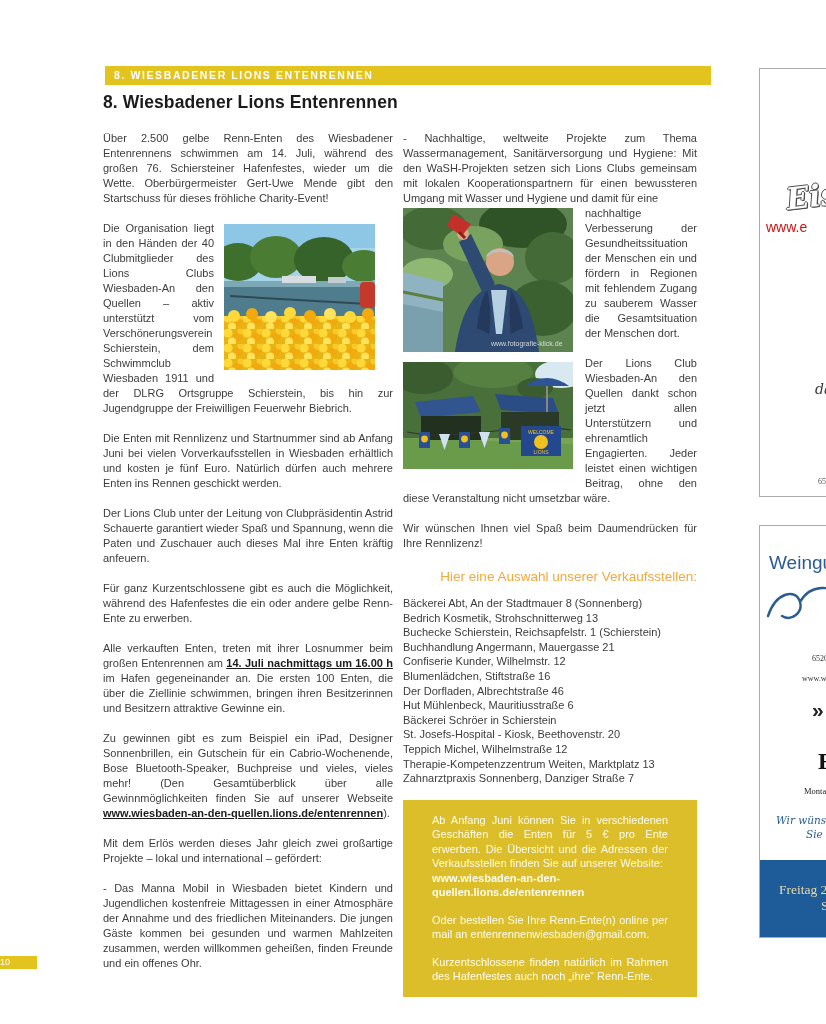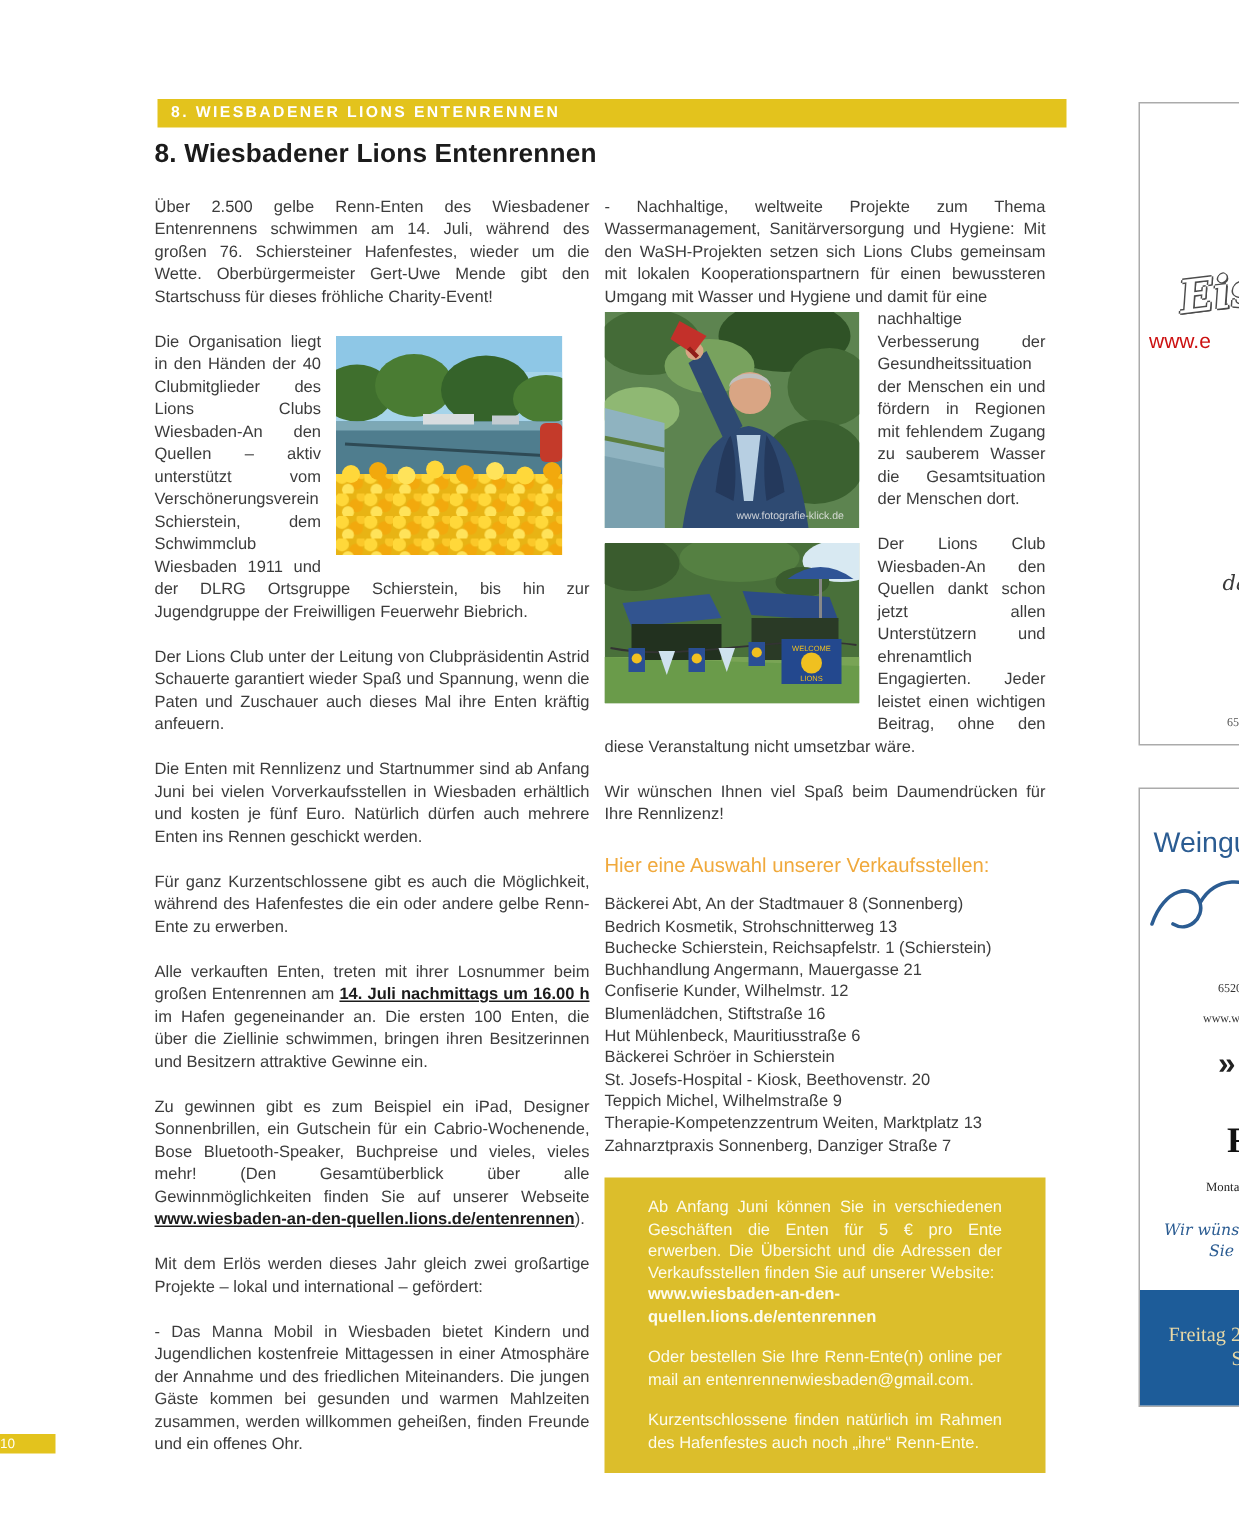--- a/index.html
+++ b/index.html
@@ -23,21 +23,21 @@
   .col p.tight{margin-bottom:0;}
   b.inline{color:#1c1c1c;text-decoration:underline;}
 
   
   .photo{display:block;overflow:hidden;}
   .photo svg{display:block;}
   .ducks-photo{float:right;width:151px;height:146px;margin:3px 18px 8px 10px;}
   .starter-photo{float:left;width:170px;height:144px;margin:2px 12px 10px 0;}
   .tents-photo{float:left;clear:left;width:170px;height:107px;margin:0 12px 8px 0;}
 
-  .sales-heading{margin:18px 0 12px 0;font-size:13.5px;font-weight:400;color:#f0a93c;text-align:left;}
+  .sales-heading{margin:18px 0 12px 0;font-size:13.5px;font-weight:400;color:#f0a93c;text-align:right;}
   .store-list{margin:0 0 14px 0;}
   .store-row{line-height:14.6px;text-align:left;white-space:nowrap;}
 
   .info-box{background:#dcbe2b;color:#fdfced;padding:13px 29px;box-sizing:border-box;
             text-align:justify;line-height:14.5px;}
   .info-box p{margin:0 0 13px 0;}
   .info-box p:last-child{margin-bottom:0;}
   .info-box .url{font-weight:bold;display:block;}
 
   
@@ -117,22 +117,22 @@
             <circle cx="66" cy="89" r="6" fill="#ffd83a"></circle>
           <circle cx="86" cy="92" r="6" fill="#f2a90d"></circle>
             <circle cx="106" cy="90" r="6" fill="#ffe35a"></circle>
           <circle cx="126" cy="93" r="6" fill="#ffd83a"></circle>
             <circle cx="144" cy="90" r="6" fill="#f2a90d"></circle>
         </svg>
       </span>
       <span>Die Organisation liegt in den Händen der 40 Clubmitglieder des Lions Clubs Wiesbaden-An den Quellen – aktiv unterstützt vom Verschönerungsverein Schierstein, dem Schwimmclub Wiesbaden 1911 und der DLRG Ortsgruppe Schierstein, bis hin zur Jugendgruppe der Freiwilligen Feuerwehr Biebrich.</span>
     </p>
 
+    <p>Die Enten mit Rennlizenz und Startnummer sind ab Anfang Juni bei vielen Vorverkaufsstellen in Wiesbaden erhältlich und kosten je fünf Euro. Natürlich dürfen auch mehrere Enten ins Rennen geschickt werden.</p>
     <p>Der Lions Club unter der Leitung von Clubpräsidentin Astrid Schauerte garantiert wieder Spaß und Spannung, wenn die Paten und Zuschauer auch dieses Mal ihre Enten kräftig anfeuern.</p>
-    <p>Die Enten mit Rennlizenz und Startnummer sind ab Anfang Juni bei vielen Vorverkaufsstellen in Wiesbaden erhältlich und kosten je fünf Euro. Natürlich dürfen auch mehrere Enten ins Rennen geschickt werden.</p>
     <p>Für ganz Kurzentschlossene gibt es auch die Möglichkeit, während des Hafenfestes die ein oder andere gelbe Renn-Ente zu erwerben.</p>
 
     <p><span>Alle verkauften Enten, treten mit ihrer Losnummer beim großen Entenrennen am </span><b class="inline">14. Juli nachmittags um 16.00 h</b><span> im Hafen gegeneinander an. Die ersten 100 Enten, die über die Ziellinie schwimmen, bringen ihren Besitzerinnen und Besitzern attraktive Gewinne ein.</span></p>
 
     <p><span>Zu gewinnen gibt es zum Beispiel ein iPad, Designer Sonnenbrillen, ein Gutschein für ein Cabrio-Wochenende, Bose Bluetooth-Speaker, Buchpreise und vieles, vieles mehr! (Den Gesamtüberblick über alle Gewinnmöglichkeiten finden Sie auf unserer Webseite </span><b class="inline">www.wiesbaden-an-den-quellen.lions.de/entenrennen</b><span>).</span></p>
 
     <p>Mit dem Erlös werden dieses Jahr gleich zwei großartige Projekte – lokal und international – gefördert:</p>
     <p class="tight">- Das Manna Mobil in Wiesbaden bietet Kindern und Jugendlichen kostenfreie Mittagessen in einer Atmosphäre der Annahme und des friedlichen Miteinanders. Die jungen Gäste kommen bei gesunden und warmen Mahlzeiten zusammen, werden willkommen geheißen, finden Freunde und ein offenes Ohr.</p>
   </div>
 
@@ -202,24 +202,25 @@
 
     <h2 class="sales-heading">Hier eine Auswahl unserer Verkaufsstellen:</h2>
 
     <div class="store-list">
       <div class="store-row">Bäckerei Abt, An der Stadtmauer 8 (Sonnenberg)</div>
       <div class="store-row">Bedrich Kosmetik, Strohschnitterweg 13</div>
       <div class="store-row">Buchecke Schierstein, Reichsapfelstr. 1 (Schierstein)</div>
       <div class="store-row">Buchhandlung Angermann, Mauergasse 21</div>
       <div class="store-row">Confiserie Kunder, Wilhelmstr. 12</div>
       <div class="store-row">Blumenlädchen, Stiftstraße 16</div>
+      <div class="store-row">Der Dorfladen, Albrechtstraße 46</div>
       <div class="store-row">Hut Mühlenbeck, Mauritiusstraße 6</div>
       <div class="store-row">Bäckerei Schröer in Schierstein</div>
       <div class="store-row">St. Josefs-Hospital - Kiosk, Beethovenstr. 20</div>
-      <div class="store-row">Teppich Michel, Wilhelmstraße 9</div>
+      <div class="store-row">Teppich Michel, Wilhelmstraße 12</div>
       <div class="store-row">Therapie-Kompetenzzentrum Weiten, Marktplatz 13</div>
       <div class="store-row">Zahnarztpraxis Sonnenberg, Danziger Straße 7</div>
     </div>
 
     <div class="info-box">
       <p><span>Ab Anfang Juni können Sie in verschiedenen Geschäften die Enten für 5 € pro Ente erwerben. Die Übersicht und die Adressen der Verkaufsstellen finden Sie auf unserer Website:</span><span class="url">www.wiesbaden-an-den-quellen.lions.de/entenrennen</span></p>
       <p>Oder bestellen Sie Ihre Renn-Ente(n) online per mail an entenrennenwiesbaden@gmail.com.</p>
       <p>Kurzentschlossene finden natürlich im Rahmen des Hafenfestes auch noch „ihre“ Renn-Ente.</p>
     </div>
   </div>

